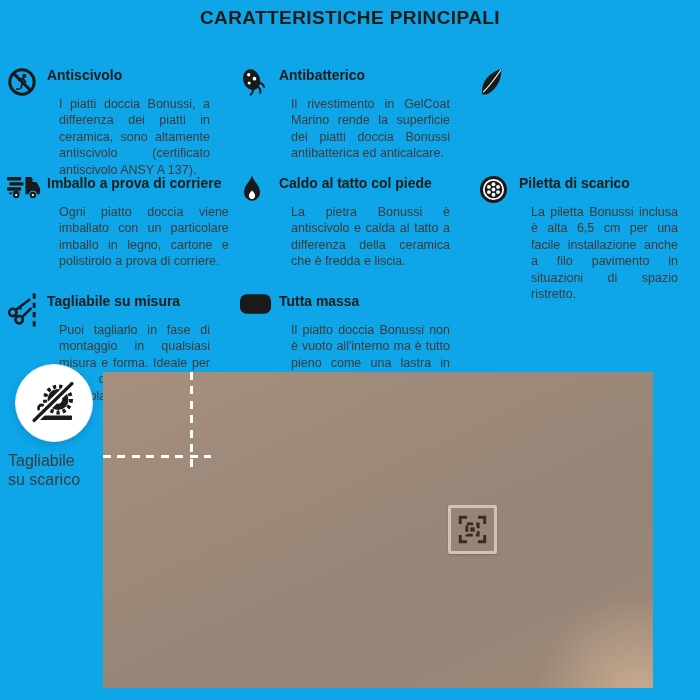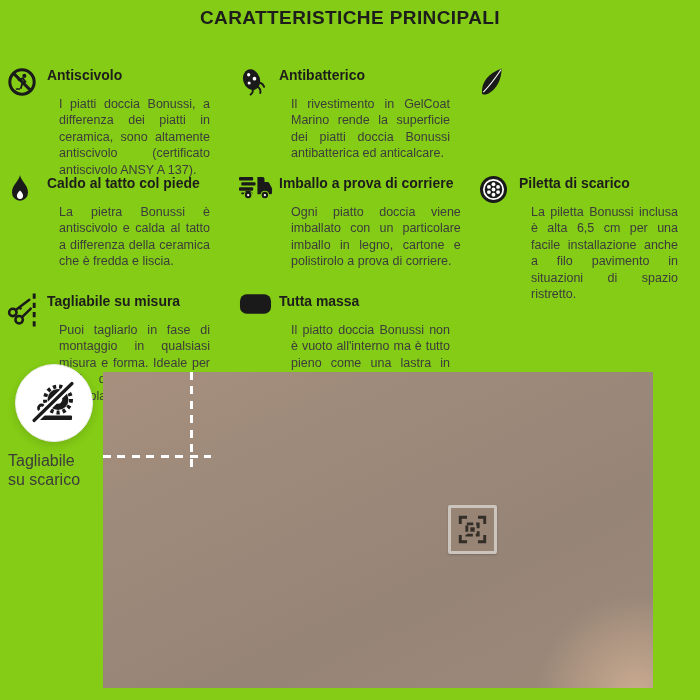--- a/index.html
+++ b/index.html
@@ -1,17 +1,17 @@
 <!DOCTYPE html>
 <html style="--heading: #1d1d1b; --body: #3c3c3b; --icon: #1a1a1a; --tray: #9a8777; --tray-highlight: #ceae92; --dash: #ffffff; --drain-frame: #ccc5bd; --drain-pattern: #332e28;"><head>
 <meta charset="utf-8">
 <style>
   html,body{margin:0;padding:0;}
   .page{
-    position:relative;width:700px;height:700px;background:#84cc16;overflow:hidden;
+    position:relative;width:700px;height:700px;background:#0ea5e9;overflow:hidden;
     font-family:"Liberation Sans",sans-serif;
   }
   .page-title{
     position:absolute;top:7px;left:0;width:700px;text-align:center;
     font-size:19px;font-weight:bold;letter-spacing:.4px;color:var(--heading,#1d1d1b);
   }
   .features{
     position:absolute;top:62px;left:0;width:700px;
     display:grid;grid-template-columns:232px 240px 228px;grid-template-rows:108px 118px auto;
   }
@@ -94,33 +94,20 @@
       </div>
     </div>
 
     <div class="feature">
       <span class="icon-wrap">
         <svg width="25" height="30" viewBox="0 0 26 30">
           <path d="M23.5 1 C10 6 2 15 3.2 27.5 C5.5 28.6 8.5 28.2 11.5 26 C19.5 20.5 23.5 11 23.5 1 Z" fill="currentColor"></path>
           <path d="M23 2 C17 11 11 19 4.5 25.5" fill="none" stroke="#fff" stroke-width="1.1"></path>
         </svg>
       </span>
-    </div>
-
-    <div class="feature">
-      <span class="icon-wrap">
-        <svg width="26" height="30" viewBox="0 0 26 30">
-          <path d="M13 0 C14 6.5 21 9.5 21 17.5 a8 8.3 0 0 1 -16 0 C5 9.5 12 6.5 13 0 Z" fill="currentColor"></path>
-          <path d="M13 15.5 c2.4 2.2 3.1 3.8 3.1 5.3 a3.1 3.1 0 0 1 -6.2 0 c0 -1.5 .7 -3.1 3.1 -5.3 Z" fill="#fff"></path>
-        </svg>
-      </span>
-      <div class="text">
-        <h3>Caldo al tatto col piede</h3>
-        <p>La pietra Bonussi è antiscivolo e calda al tatto a differenza della ceramica che è fredda e liscia.</p>
-      </div>
     </div>
 
     <div class="feature">
       <span class="icon-wrap">
         <svg width="34" height="25" viewBox="0 0 36 26">
           <g fill="currentColor">
             <rect x="0" y="2" width="15" height="3.6" rx="1"></rect>
             <rect x="2.5" y="7.4" width="15" height="3.6" rx="1"></rect>
             <rect x="0" y="12.8" width="15" height="3.6" rx="1"></rect>
             <path d="M19.5 2 h5.5 a2 2 0 0 1 2 2 v3.2 h3.2 a2 2 0 0 1 1.8 1.1 l2.5 4.8 a3 3 0 0 1 .5 1.8 v3.6 a1.6 1.6 0 0 1 -1.6 1.6 h-1.5 a4.6 4.6 0 0 0 -9 0 h-3.4 Z"></path>
@@ -128,20 +115,33 @@
           </g>
           <circle cx="9.7" cy="21" r="3.4" fill="currentColor"></circle>
             <circle cx="9.7" cy="21" r="1.2" fill="#fff"></circle>
           <circle cx="27.4" cy="21" r="3.4" fill="currentColor"></circle>
             <circle cx="27.4" cy="21" r="1.2" fill="#fff"></circle>
         </svg>
       </span>
       <div class="text">
         <h3>Imballo a prova di corriere</h3>
         <p>Ogni piatto doccia viene imbal­lato con un particolare imballo in legno, cartone e polistirolo a prova di corriere.</p>
+      </div>
+    </div>
+
+    <div class="feature">
+      <span class="icon-wrap">
+        <svg width="26" height="30" viewBox="0 0 26 30">
+          <path d="M13 0 C14 6.5 21 9.5 21 17.5 a8 8.3 0 0 1 -16 0 C5 9.5 12 6.5 13 0 Z" fill="currentColor"></path>
+          <path d="M13 15.5 c2.4 2.2 3.1 3.8 3.1 5.3 a3.1 3.1 0 0 1 -6.2 0 c0 -1.5 .7 -3.1 3.1 -5.3 Z" fill="#fff"></path>
+        </svg>
+      </span>
+      <div class="text">
+        <h3>Caldo al tatto col piede</h3>
+        <p>La pietra Bonussi è antiscivolo e calda al tatto a differenza della ceramica che è fredda e liscia.</p>
       </div>
     </div>
 
     <div class="feature">
       <span class="icon-wrap">
         <svg width="29" height="29" viewBox="0 0 30 30">
           <circle cx="15" cy="15" r="14" fill="currentColor"></circle>
           <circle cx="15" cy="15" r="10" fill="none" stroke="#fff" stroke-width="1.8"></circle>
           <circle cx="15" cy="15" r="2" fill="#fff"></circle>
           <circle cx="15" cy="9.6" r="2" fill="#fff"></circle>

